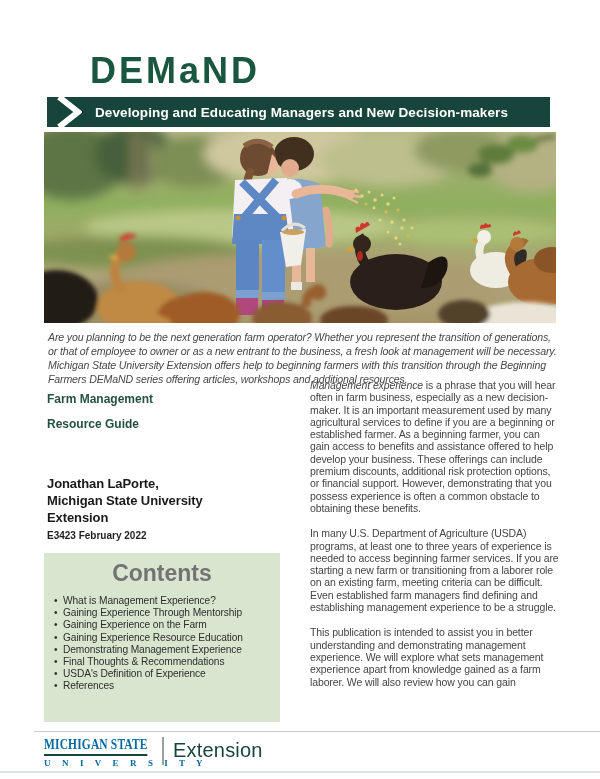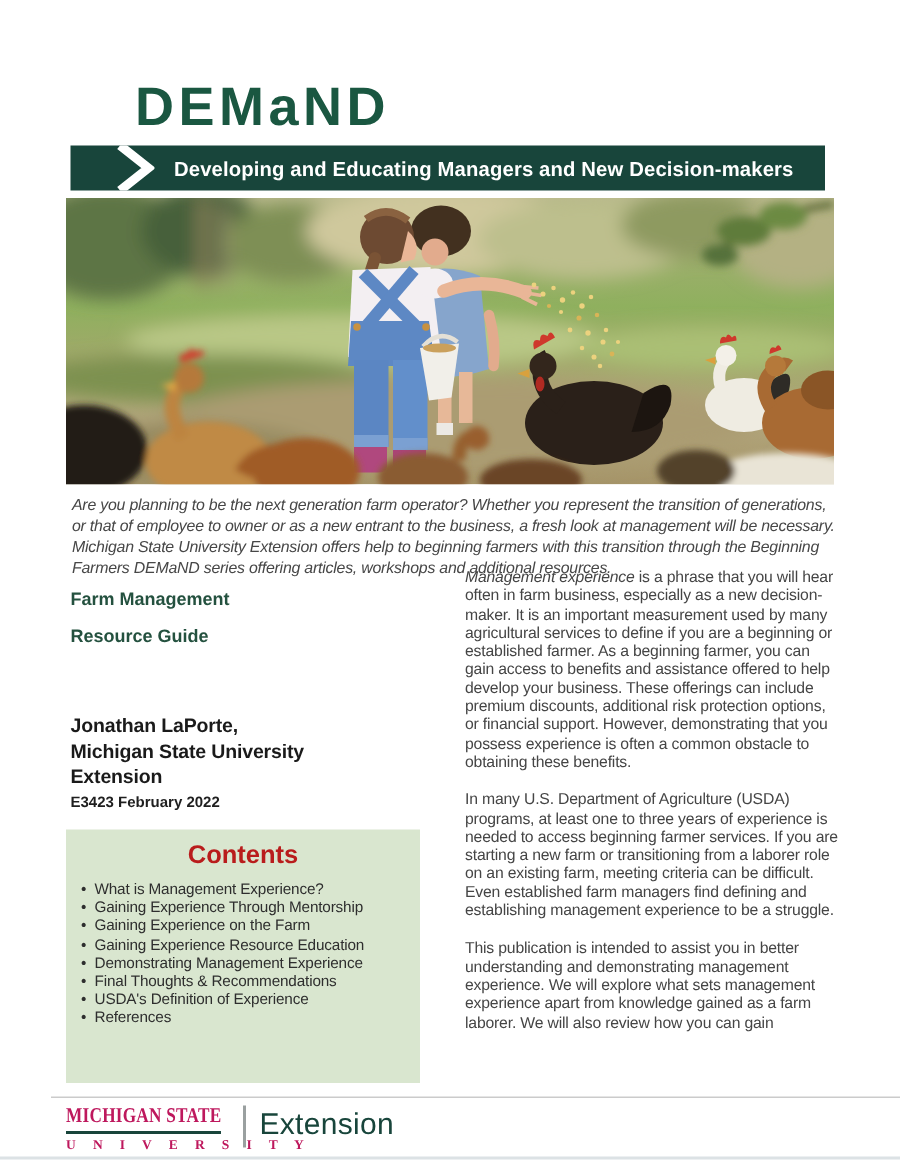--- a/index.html
+++ b/index.html
@@ -3,52 +3,52 @@
 <meta charset="utf-8">
 <style>
   html,body{margin:0;padding:0;}
   body{width:600px;height:779px;background:#ffffff;position:relative;overflow:hidden;
        font-family:"Liberation Sans", sans-serif;}
   .abs{position:absolute;}
 
   
   .masthead-title{left:90px;top:52px;font-size:36px;font-weight:800;color:#1a5741;
     letter-spacing:3px;line-height:38px;}
-  .banner{left:47px;top:97px;width:503px;height:30px;background:#18453B;display:flex;align-items:center;justify-content:center;}
+  .banner{left:47px;top:97px;width:503px;height:30px;background:#18453B;display:flex;align-items:center;}
   .banner .chev{margin-left:9px;flex:0 0 auto;}
   .banner .tagline{color:#ffffff;font-weight:700;font-size:13.5px;margin-left:13px;letter-spacing:.1px;}
 
   
   .photo{left:44px;top:132px;width:512px;height:191px;overflow:hidden;}
 
   
   .intro{left:48px;top:330px;width:512px;font-style:italic;font-size:10.6px;line-height:14px;
     color:#474747;letter-spacing:-0.15px;}
 
   
   .article-title{left:47px;top:387px;width:250px;color:#24513f;font-weight:700;font-size:12px;line-height:24.5px;}
   .author{left:47px;top:475px;width:250px;color:#1a1a1a;font-weight:700;font-size:13px;line-height:17px;letter-spacing:-0.1px;}
   .pubcode{left:47px;top:530px;color:#1f1f1f;font-weight:700;font-size:10px;}
 
   .contents-box{left:44px;top:553px;width:236px;height:169px;background:#d9e6cf;}
-  .contents-title{text-align:center;font-weight:700;font-size:17px;color:#b91c1c;margin-top:7px;}
+  .contents-title{text-align:center;font-weight:700;font-size:23px;color:#737373;margin-top:7px;}
   .contents-list{list-style:none;margin:8px 0 0 0;padding:0 20px 0 10px;}
   .contents-list li{font-size:10.2px;line-height:12.2px;color:#2e2e2e;letter-spacing:-0.1px;
     padding-left:9px;position:relative;}
   .contents-list li::before{content:"•";position:absolute;left:0;top:0;color:#2e2e2e;}
 
   
   .body-col{left:310px;top:379px;width:250px;color:#454545;font-size:10.5px;line-height:12.3px;letter-spacing:-0.12px;}
   .body-col p{margin:0 0 13px 0;}
   .body-col p.gap{margin-top:12px;}
   .lead-italic{font-style:italic;}
 
   
   .footer-rule{left:34px;top:731px;width:566px;height:1px;background:#cbcbcb;}
-  .wordmark{left:44px;top:735px;color:#be185d;font-family:"Liberation Serif", serif;}
+  .wordmark{left:44px;top:735px;color:#0369a1;font-family:"Liberation Serif", serif;}
   .wm-top{font-weight:700;font-size:14px;letter-spacing:.2px;transform:scaleX(.82);transform-origin:left;
     border-bottom:2px solid #18453B;padding-bottom:1px;display:inline-block;}
   .wm-bottom{font-weight:700;font-size:9px;letter-spacing:4.6px;margin-top:2px;}
   .footer-divider{left:162px;top:737px;width:2px;height:28px;background:#9aa0a0;}
   .extension{left:173px;top:739px;color:#18453B;font-size:20px;letter-spacing:.2px;}
   .bottom-rule{left:0;top:771px;width:600px;height:2px;background:#dce2e5;}
 </style>
 </head>
 <body>
 

